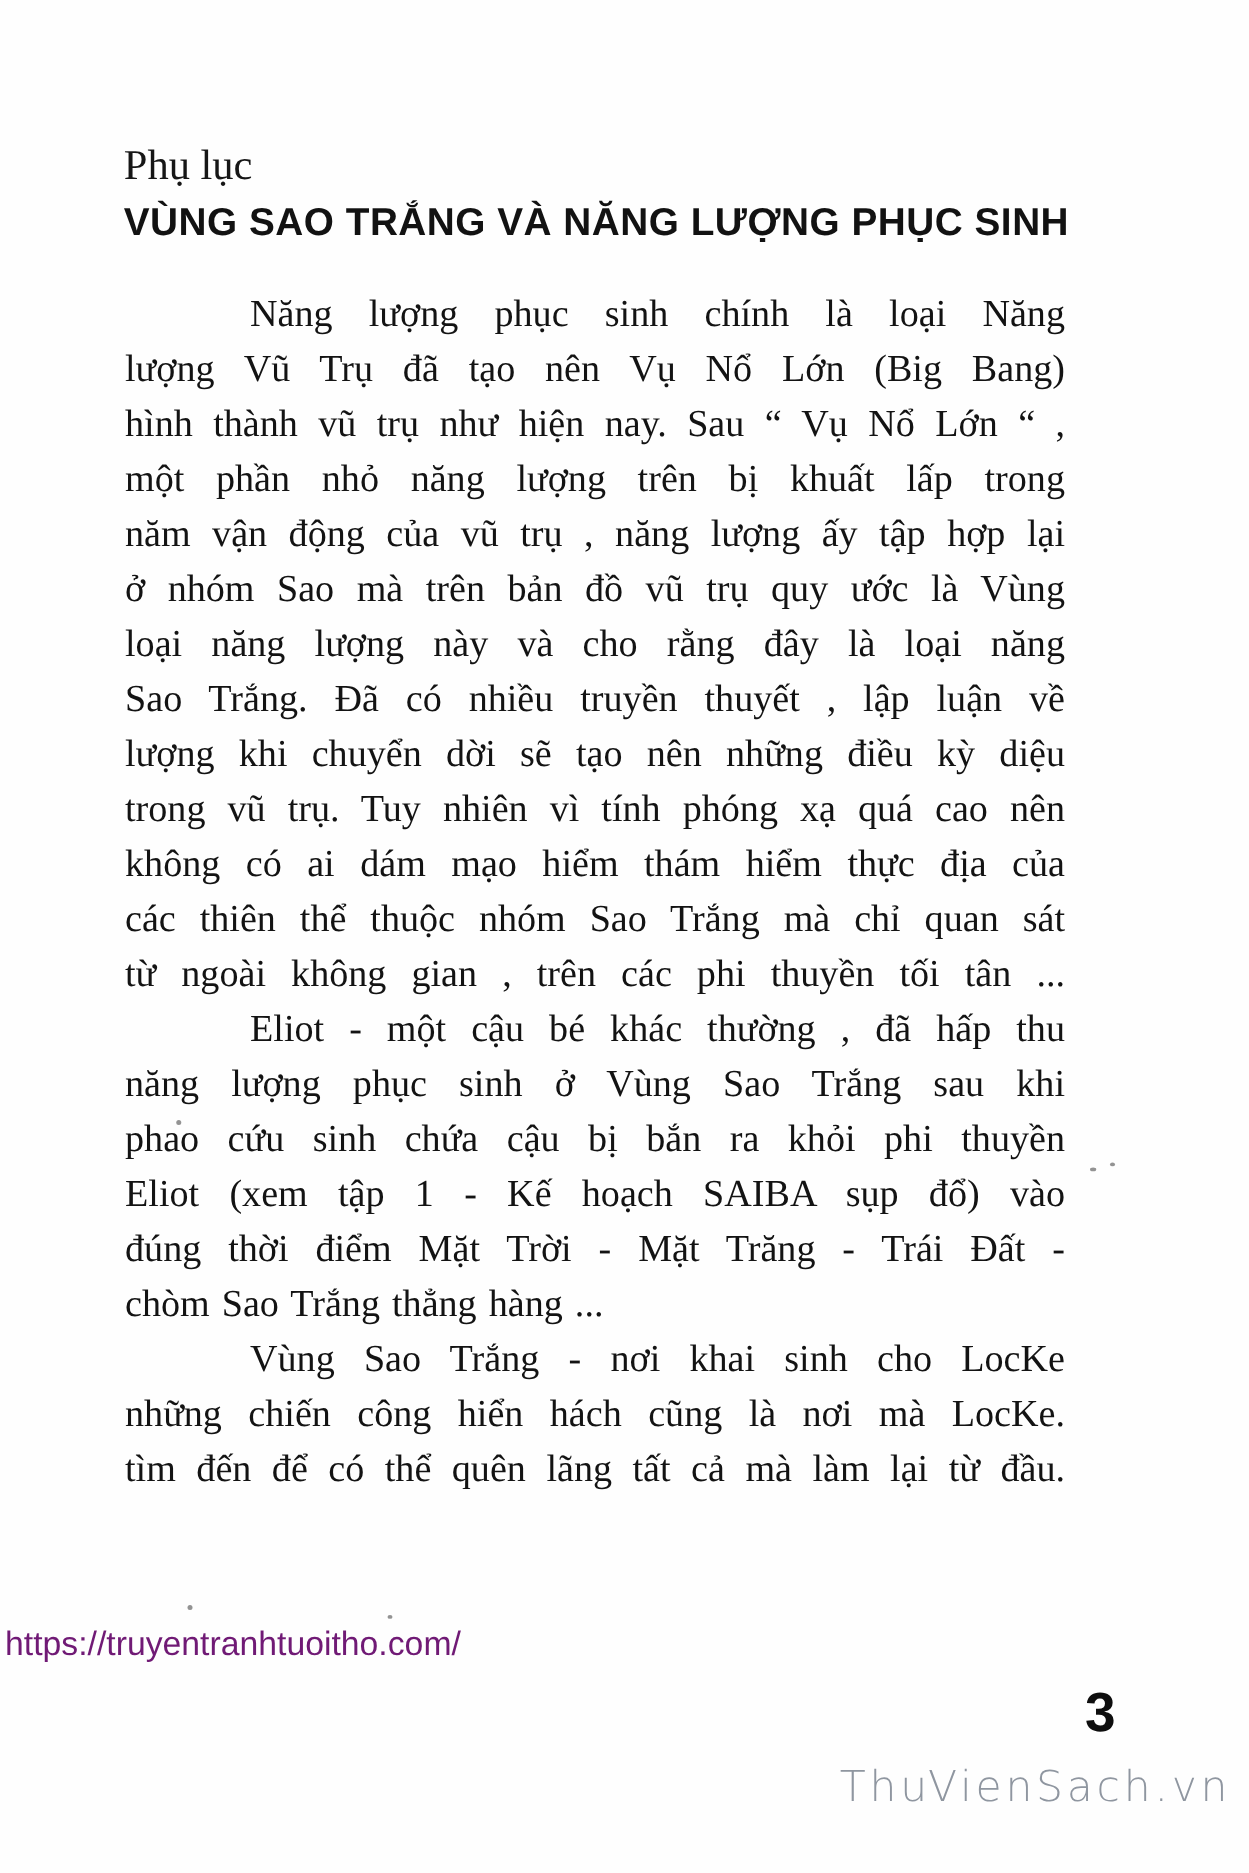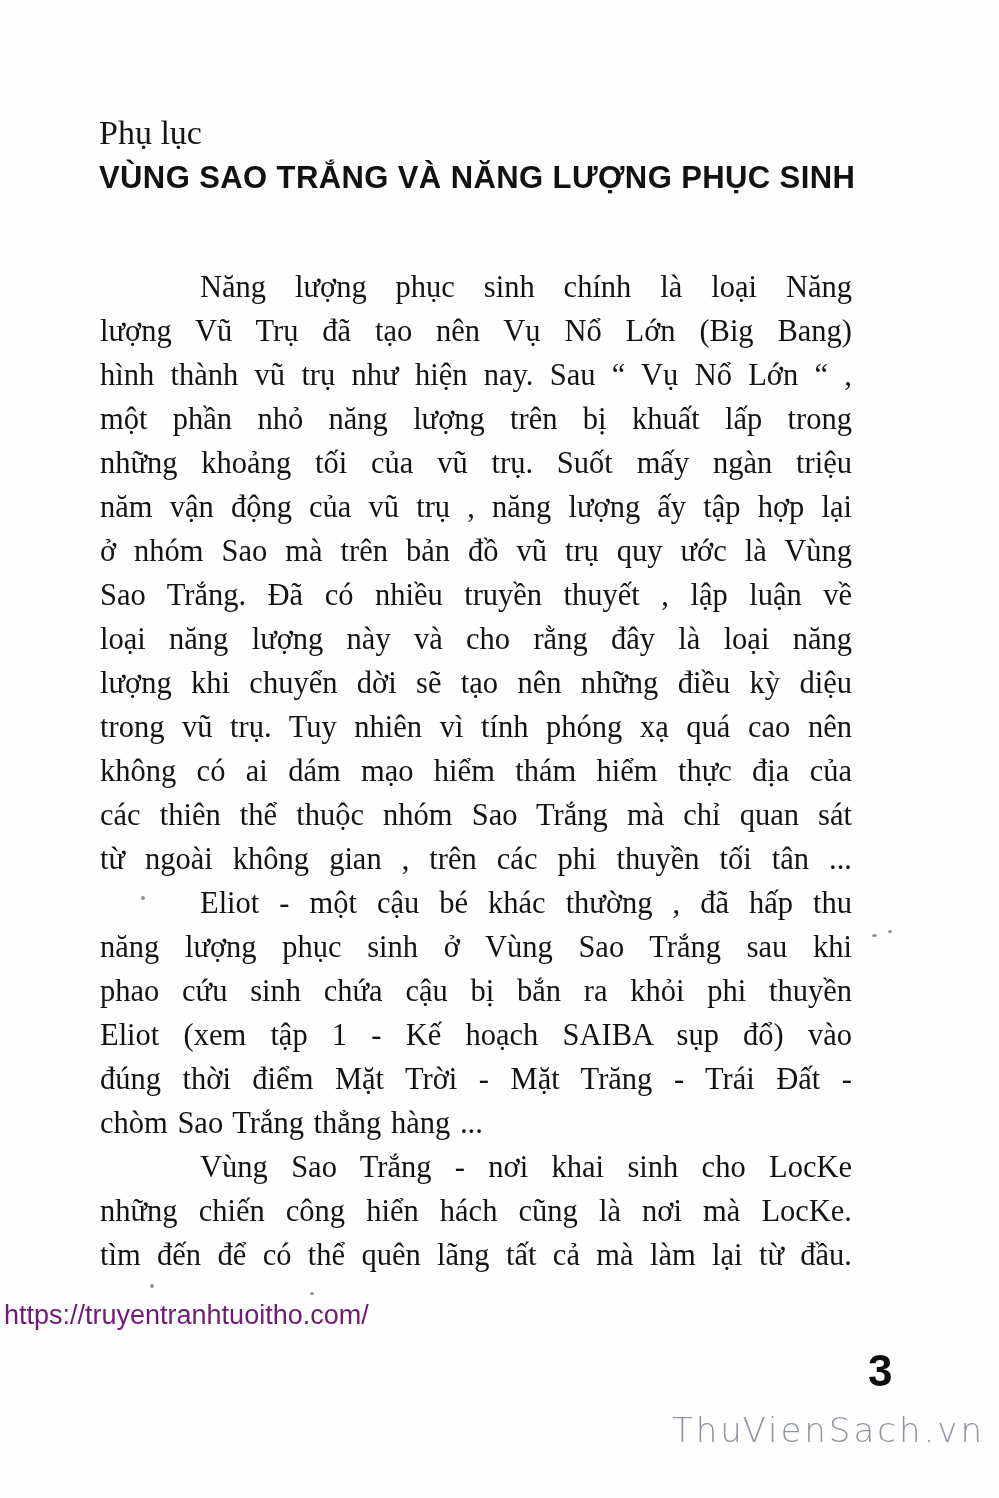--- a/index.html
+++ b/index.html
@@ -35,21 +35,21 @@
     font-family: "Liberation Sans", sans-serif;
     font-weight: 700;
     font-size: 31px;
     letter-spacing: 0.4px;
     color: #121212;
     white-space: nowrap;
   }
   .body-text {
     position: absolute;
     left: 100px;
-    top: 265px;
+    top: 229px;
     width: 752px;
   }
   .line {
     font-size: 30.5px;
     line-height: 44px;
     height: 44px;
     text-align: justify;
     text-align-last: justify;
     white-space: nowrap;
     color: #131313;
@@ -104,25 +104,24 @@
 
   <div class="kicker">Phụ lục</div>
 
   <div class="title">VÙNG SAO TRẮNG VÀ NĂNG LƯỢNG PHỤC SINH</div>
 
   <div class="body-text" id="body-text">
       <div class="line indent">Năng lượng phục sinh chính là loại Năng</div>
       <div class="line">lượng Vũ Trụ đã tạo nên Vụ Nổ Lớn (Big Bang)</div>
       <div class="line">hình thành vũ trụ như hiện nay. Sau “ Vụ Nổ Lớn “ ,</div>
       <div class="line">một phần nhỏ năng lượng trên bị khuất lấp trong</div>
-      <div class="line">những khoảng tối của vũ trụ. Suốt mấy ngàn triệu</div>
       <div class="line">năm vận động của vũ trụ , năng lượng ấy tập hợp lại</div>
       <div class="line">ở nhóm Sao mà trên bản đồ vũ trụ quy ước là Vùng</div>
+      <div class="line">loại năng lượng này và cho rằng đây là loại năng</div>
       <div class="line">Sao Trắng. Đã có nhiều truyền thuyết , lập luận về</div>
-      <div class="line">loại năng lượng này và cho rằng đây là loại năng</div>
       <div class="line">lượng khi chuyển dời sẽ tạo nên những điều kỳ diệu</div>
       <div class="line">trong vũ trụ. Tuy nhiên vì tính phóng xạ quá cao nên</div>
       <div class="line">không có ai dám mạo hiểm thám hiểm thực địa của</div>
       <div class="line">các thiên thể thuộc nhóm Sao Trắng mà chỉ quan sát</div>
       <div class="line">từ ngoài không gian , trên các phi thuyền tối tân ...</div>
       <div class="line indent">Eliot - một cậu bé khác thường , đã hấp thu</div>
       <div class="line">năng lượng phục sinh ở Vùng Sao Trắng sau khi</div>
       <div class="line">phao cứu sinh chứa cậu bị bắn ra khỏi phi thuyền</div>
       <div class="line">Eliot (xem tập 1 - Kế hoạch SAIBA sụp đổ) vào</div>
       <div class="line">đúng thời điểm Mặt Trời - Mặt Trăng - Trái Đất -</div>

